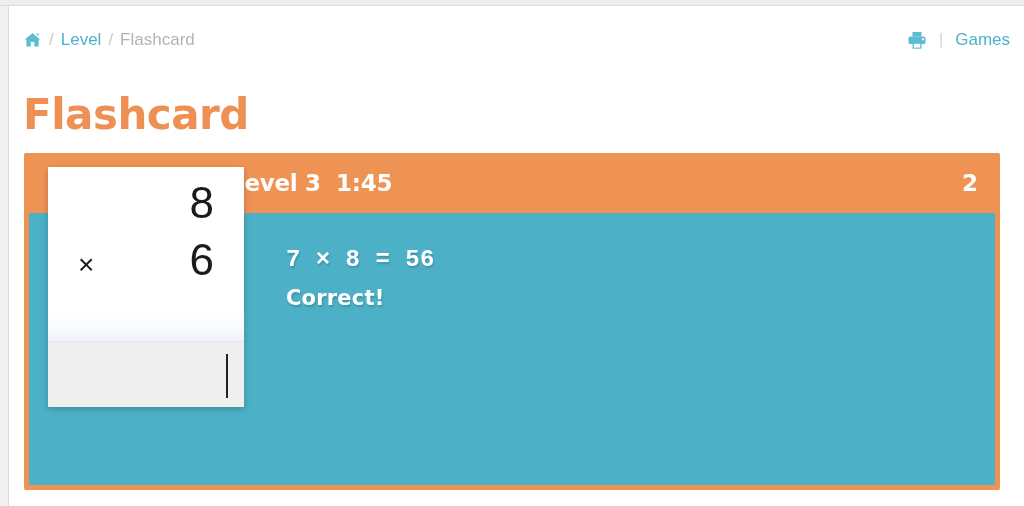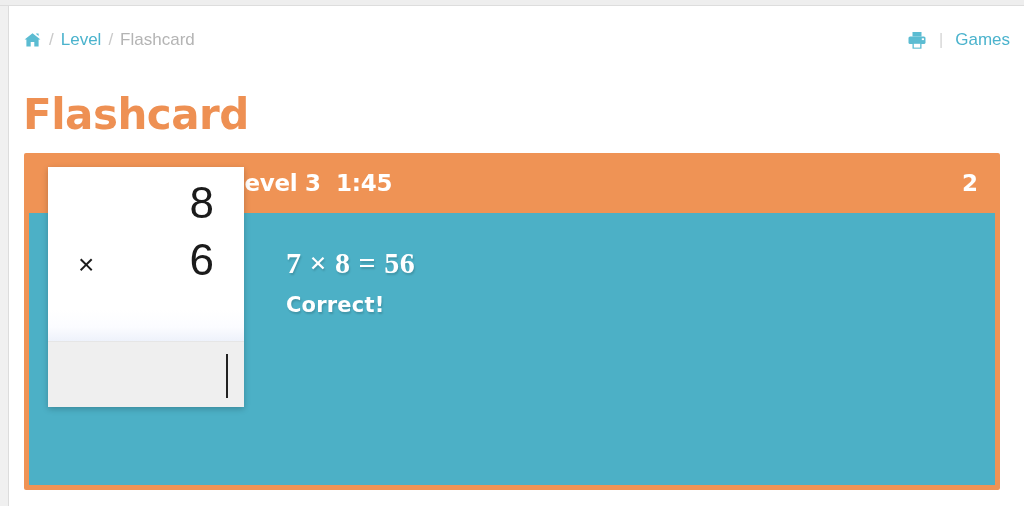--- a/index.html
+++ b/index.html
@@ -179,24 +179,24 @@
     background: #222222;
   }
 
   
   .feedback {
     position: absolute;
     left: 286px; top: 246px;
   }
   .feedback-equation {
     color: #ffffff;
-    font-size: 30px;
+    font-size: 24px;
     font-weight: 800;
     letter-spacing: 0.5px;
-    font-family: Liberation Serif, serif;
+    font-family: Liberation Mono, monospace;
     text-shadow: 1px 2px 2px rgba(0,0,0,0.16);
     white-space: pre;
   }
   .feedback-status {
     margin-top: 13px;
     color: #ffffff;
     font-size: 21px;
     font-weight: 800;
     letter-spacing: 0.2px;
     font-family: "DejaVu Sans", sans-serif;

